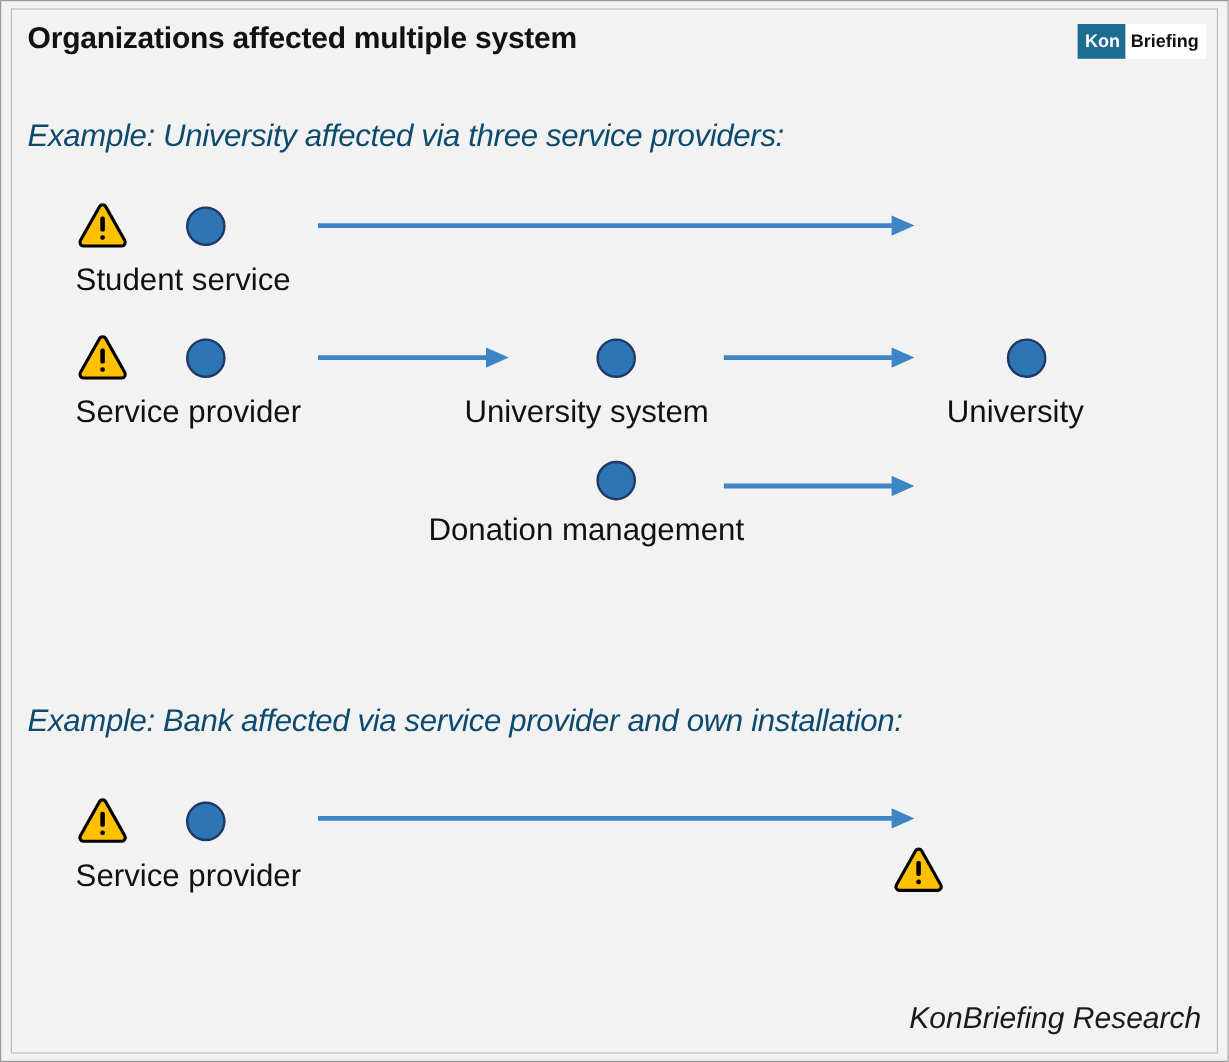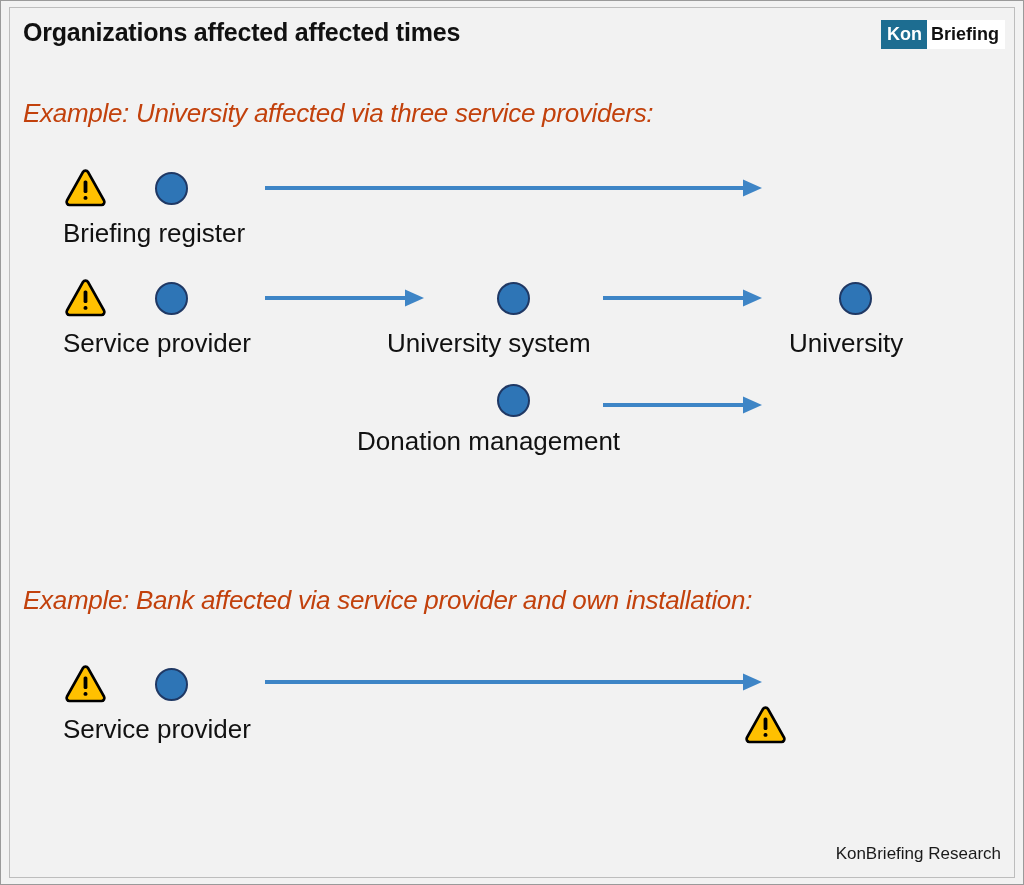--- a/index.html
+++ b/index.html
@@ -42,42 +42,42 @@
     white-space: nowrap;
   }
   .logo {
     position: absolute;
     right: 18px;
     top: 19px;
     display: flex;
     align-items: stretch;
     height: 29px;
     background: #ffffff;
-    font-size: 18px;
+    font-size: 15px;
     font-weight: bold;
     line-height: 29px;
   }
   .logo-kon {
     background: #1d6d91;
     color: #ffffff;
     padding: 0 5px 0 6px;
   }
   .logo-briefing {
     background: #ffffff;
     color: #111111;
     padding: 0 6px 0 4px;
     text-align: right;
   }
 
   
   .caption {
     position: absolute;
     font-size: 26px;
     font-style: italic;
-    color: #c2410c;
+    color: #0c4a6e;
     white-space: nowrap;
     letter-spacing: -0.3px;
   }
 
   
   .node {
     position: absolute;
   }
   .node-icons {
     position: relative;
@@ -108,52 +108,53 @@
   .arrow {
     position: absolute;
     height: 20px;
   }
 
   
   .footer {
     position: absolute;
     right: 22px;
     bottom: 20px;
-    font-size: 17px;
+    font-size: 25px;
     color: #1a1a1a;
     white-space: nowrap;
+    font-style: italic;
   }
 </style>
 </head>
 <body>
 
 <div class="canvas">
   <div class="inner-frame"></div>
 
-  <div class="title">Organizations affected affected times</div>
+  <div class="title">Organizations affected multiple system</div>
 
   <div class="logo">
     <span class="logo-kon">Kon</span>
       <span class="logo-briefing">Briefing</span>
   </div>
 
   <div class="caption" style="left:22px; top:97px;">Example: University affected via three service providers:</div>
 
   <div class="node" style="left:62px; top:166px;">
     <div class="node-icons" style="width:230px;">
       <span class="warn" style="left:0px; top:1px;">
         <svg width="44" height="40" viewBox="0 0 44 40" aria-hidden="true">
           <path d="M20.0 4.0 C21.1 2.1 23.9 2.1 25.0 4.0 L41.0 32.5 C42.1 34.5 40.7 37.0 38.5 37.0 L6.5 37.0 C4.3 37.0 2.9 34.5 4.0 32.5 Z" fill="#ffc000" stroke="#000000" stroke-width="2.6" stroke-linejoin="round"></path>
           <rect x="20.6" y="12.5" width="3.8" height="12.5" rx="1.6" fill="#000000"></rect>
           <rect x="20.6" y="28.0" width="3.8" height="3.8" rx="1.6" fill="#000000"></rect>
         </svg>
       </span>
       <span class="circle" style="left:92px; top:5px;"></span>
     </div>
-    <div class="node-label" style="margin-top:9px; margin-left:0px;">Briefing register</div>
+    <div class="node-label" style="margin-top:9px; margin-left:0px;">Student service</div>
   </div>
 
   <div class="arrow" style="left:264px; top:177px; width:498px;">
     <svg width="498" height="20" viewBox="0 0 498 20" aria-hidden="true">
       <line x1="0" y1="10" x2="481" y2="10" stroke="#3e85c6" stroke-width="4"></line>
       <path d="M478 1.5 L497 10 L478 18.5 Z" fill="#3e85c6"></path>
     </svg>
   </div>
 
   <div class="node" style="left:62px; top:276px;">

